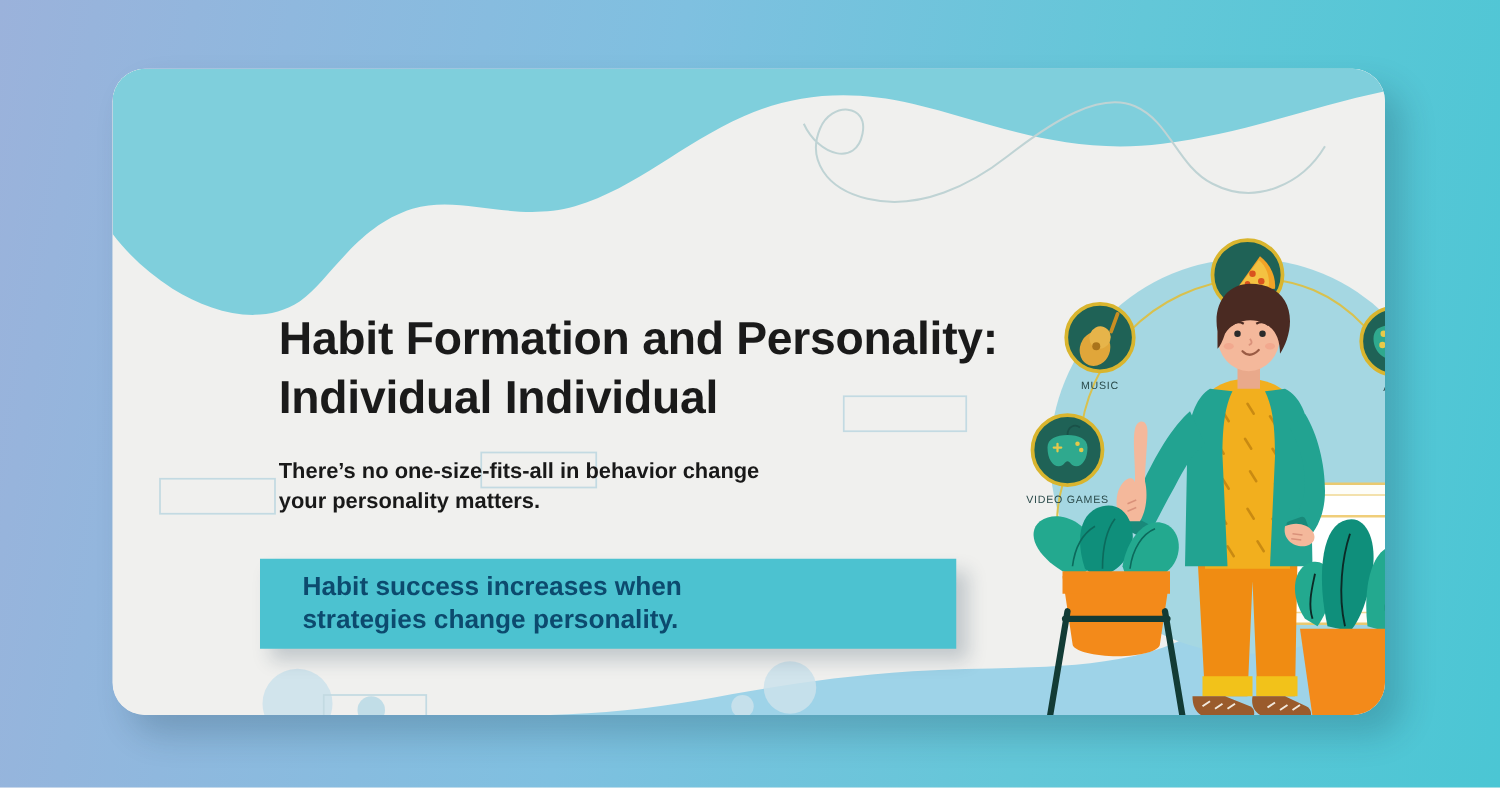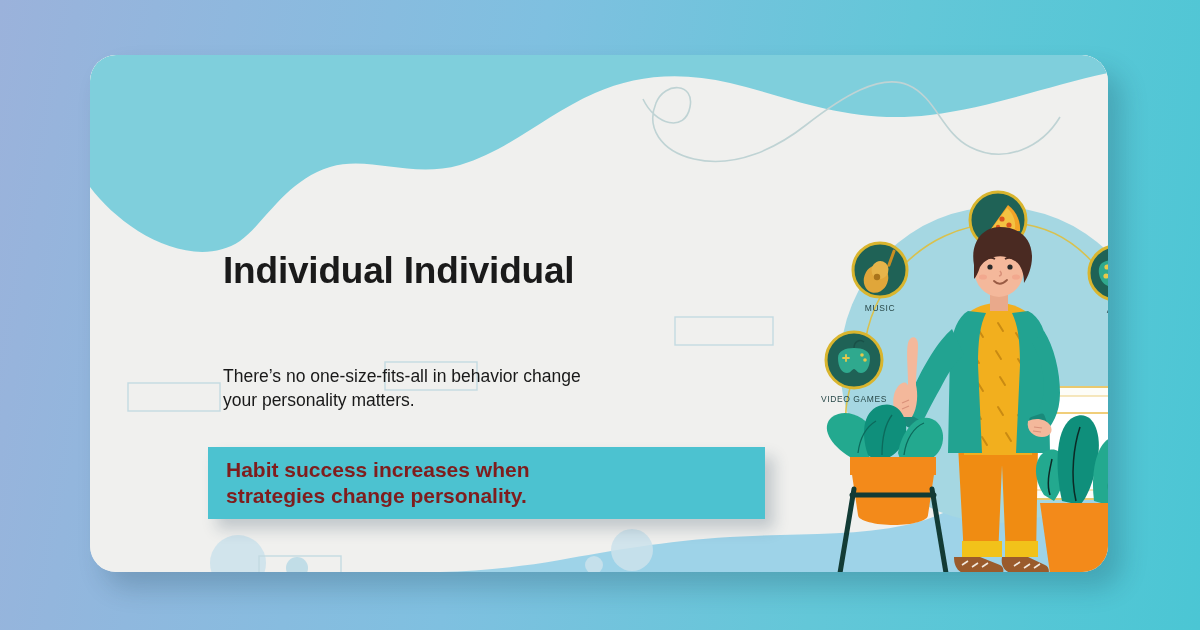--- a/index.html
+++ b/index.html
@@ -25,34 +25,34 @@
   
   .headline {
     position:absolute; left:133px; top:192px;
     width:660px;
     font-size:37px; font-weight:bold; line-height:1.28;
     color:#1A1A1A; letter-spacing:-0.2px;
   }
   .subhead {
     position:absolute; left:133px; top:310px;
     width:520px;
-    font-size:17.5px; font-weight:normal; line-height:1.35;
+    font-size:17.5px; font-weight:bold; line-height:1.35;
     color:#191919;
   }
   .callout {
     position:absolute; left:118px; top:392px;
     width:557px; height:72px;
     background:#4CC2D0;
     box-shadow: 9px 10px 14px rgba(30,60,80,0.22);
     display:flex; align-items:center;
   }
   .callout-text {
-    padding-left:18px;
     font-size:21px; font-weight:bold; line-height:1.25;
-    color:#7f1d1d;
+    color:#0c4a6e;
+    margin-left:34px;
   }
 
   
   .illus { position:absolute; left:712px; top:110px; width:366px; height:462px; }
   .illus svg { display:block; width:100%; height:100%; }
 </style>
 </head>
 <body>
 
 <div class="card">
@@ -282,20 +282,21 @@
           <path d="M248,330 C244,318 248,304 250,294"></path>
           <path d="M274,336 C268,310 272,280 278,262"></path>
           <path d="M308,336 C304,314 310,292 316,282"></path>
         </g>
         <path fill="#F38A1A" d="M238,338 H330 L320,408 H248 Z"></path>
       </g>
     </svg>
   </div>
 
   <div class="headline">
+    <div>Habit Formation and Personality:</div>
     <div>Individual Individual</div>
   </div>
 
   <div class="subhead">
     <div>There’s no one-size-fits-all in behavior change</div>
     <div>your personality matters.</div>
   </div>
 
   <div class="callout">
     <div class="callout-text">

